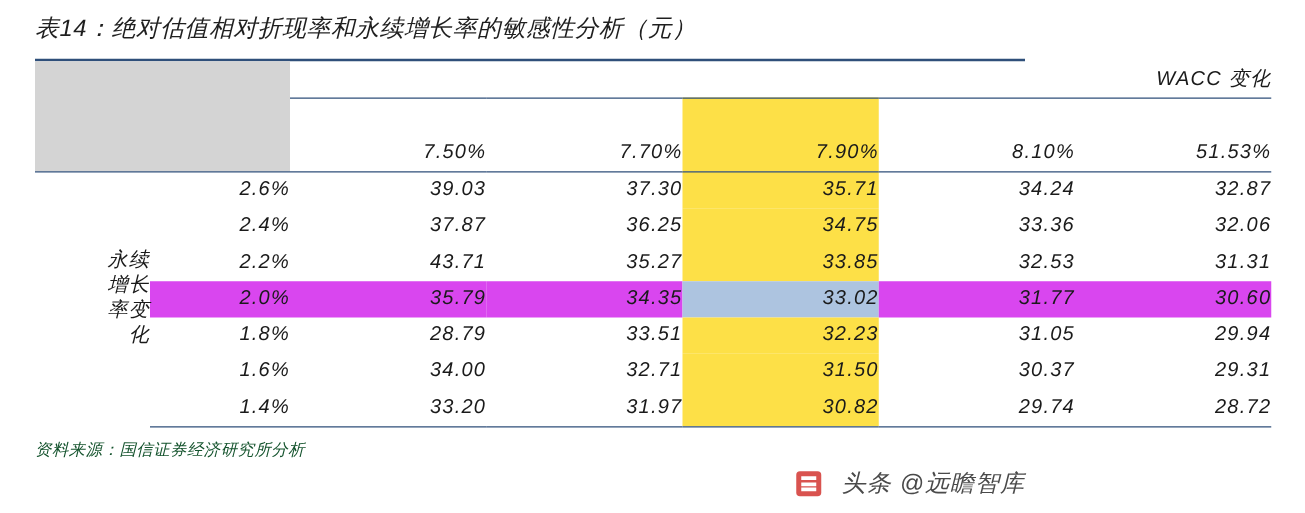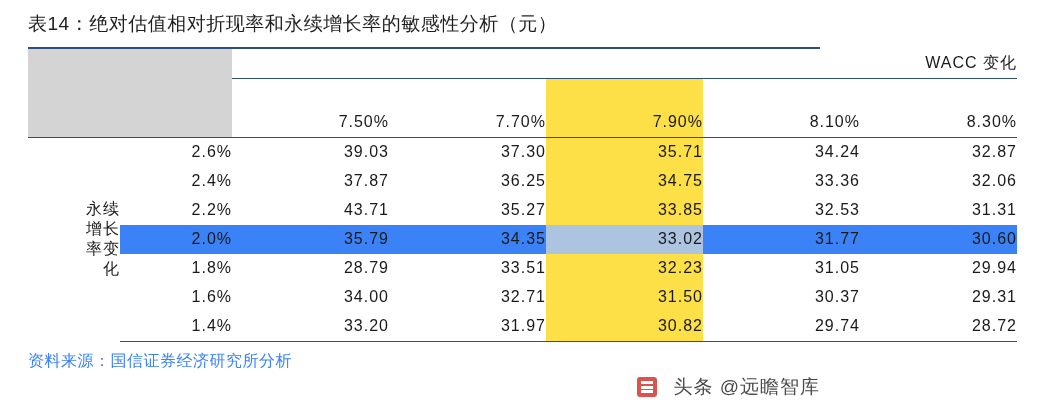--- a/index.html
+++ b/index.html
@@ -13,20 +13,21 @@
     font-family: "Liberation Sans", sans-serif;
     color: #1a1a1a;
     overflow: hidden;
   }
   .page {
     position: relative;
     width: 848px;
     height: 410px;
     box-sizing: border-box;
     padding: 0 28px;
+    font-style: italic;
   }
   .caption {
     font-size: 19px;
     font-weight: 400;
     color: #1f1f1f;
     letter-spacing: 0.5px;
     padding-top: 12px;
     padding-bottom: 10px;
     line-height: 1.3;
   }
@@ -66,21 +67,21 @@
   .spacer-row td { height: 22px; }
   .pct-row td {
     height: 40px;
     font-size: 16px;
     border-bottom: 1px solid #2f4f7a;
   }
   .hl-col {
     background: #fde047;
   }
   .hl-row td {
-    background: #3b82f6;
+    background: #d946ef;
     font-weight: bold;
   }
   .hl-row td.hl-col {
     background: #adc4e0;
     margin-left: 28px;
   }
   .bold {
     font-weight: bold;
   }
   .rowlabel-cell {
@@ -92,22 +93,22 @@
     line-height: 1.25;
     text-align: center;
     letter-spacing: 0;
     vertical-align: middle;
   }
   .data-row td { height: 29px; }
   .last-row td {
     border-bottom: 1px solid #2f4f7a;
   }
   .source {
-    font-size: 16px;
-    color: #3b82f6;
+    font-size: 13px;
+    color: #14532d;
     padding-top: 9px;
     letter-spacing: 0.5px;
   }
   .watermark {
     position: absolute;
     right: 28px;
     bottom: 10px;
     font-size: 19px;
     color: #4a4a4a;
     letter-spacing: 1px;
@@ -161,21 +162,21 @@
         <td class="hl-col"></td>
         <td></td>
         <td></td>
       </tr>
       <tr class="pct-row">
         <td class="grey-block" colspan="2"></td>
         <td>7.50%</td>
         <td>7.70%</td>
         <td class="hl-col bold">7.90%</td>
         <td>8.10%</td>
-        <td>8.30%</td>
+        <td>51.53%</td>
       </tr>
 
       <tr class="data-row">
         <td rowspan="7" class="vert-label">永续<br>增长<br>率变<br>化</td>
         <td class="rowlabel-cell">2.6%</td>
         <td>39.03</td>
         <td>37.30</td>
         <td class="hl-col">35.71</td>
         <td>34.24</td>
         <td>32.87</td>

